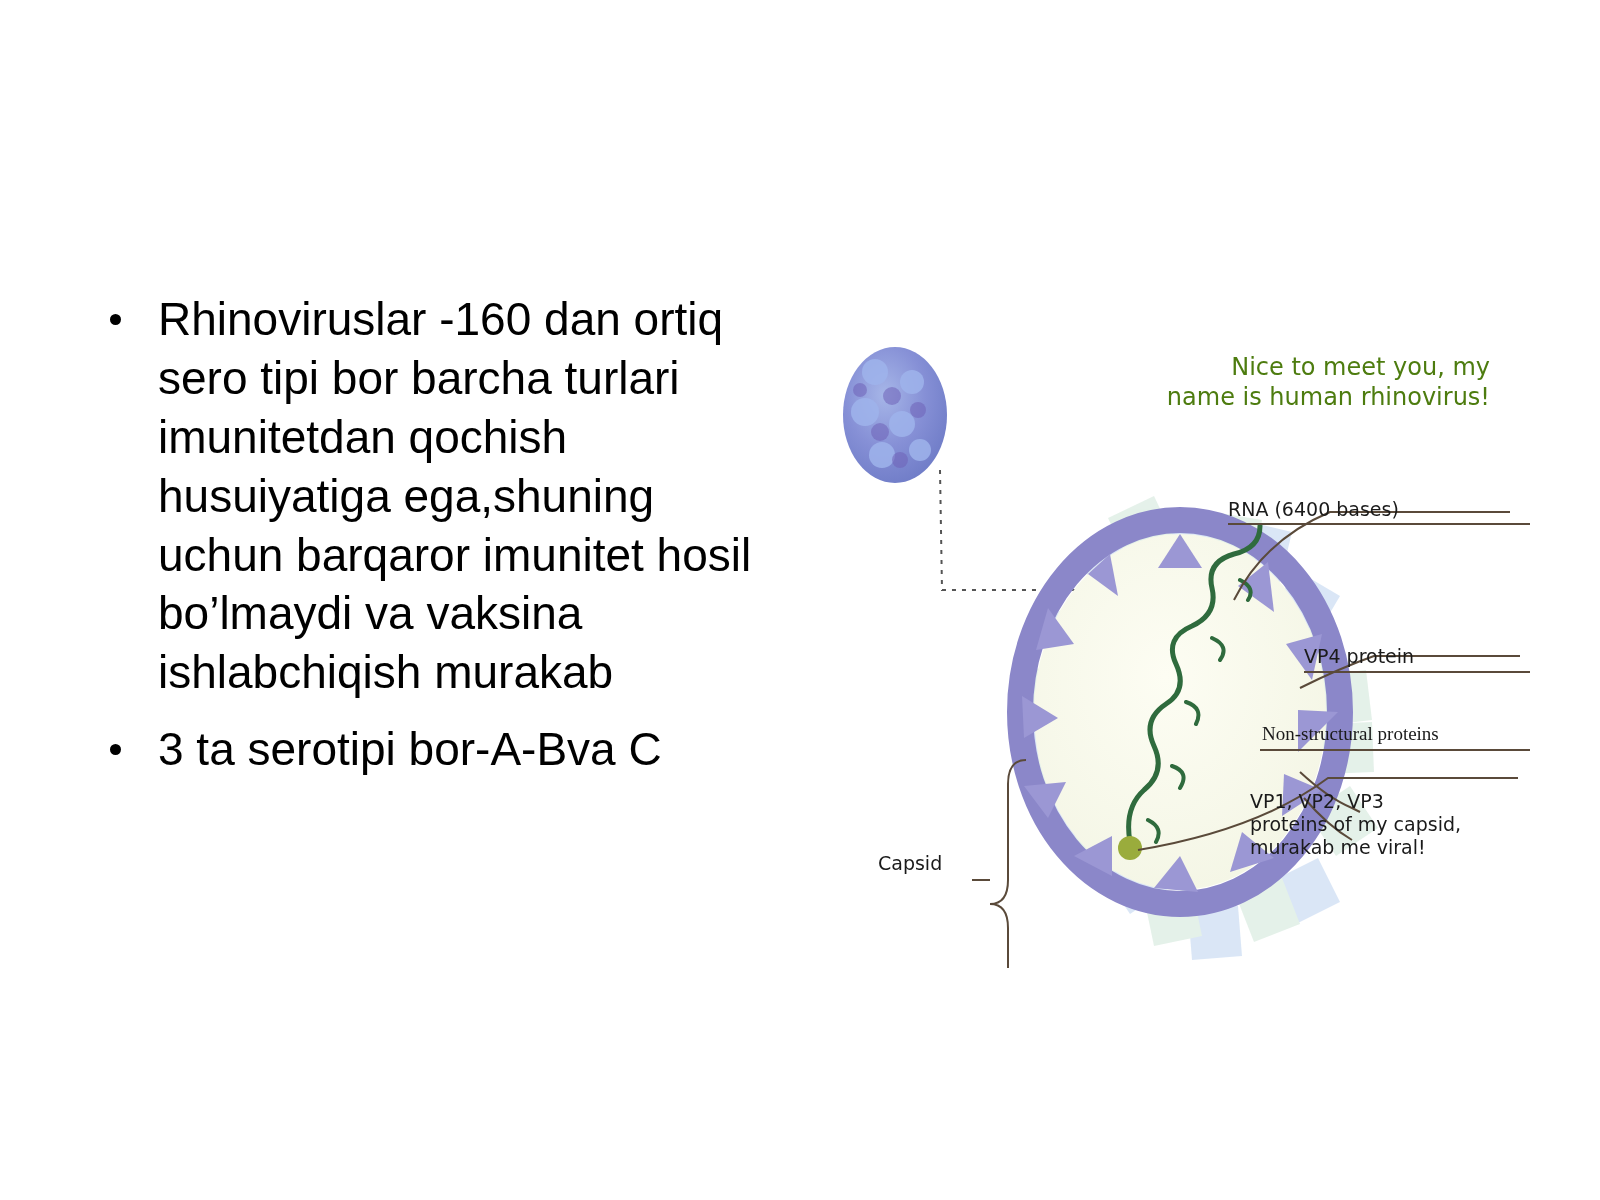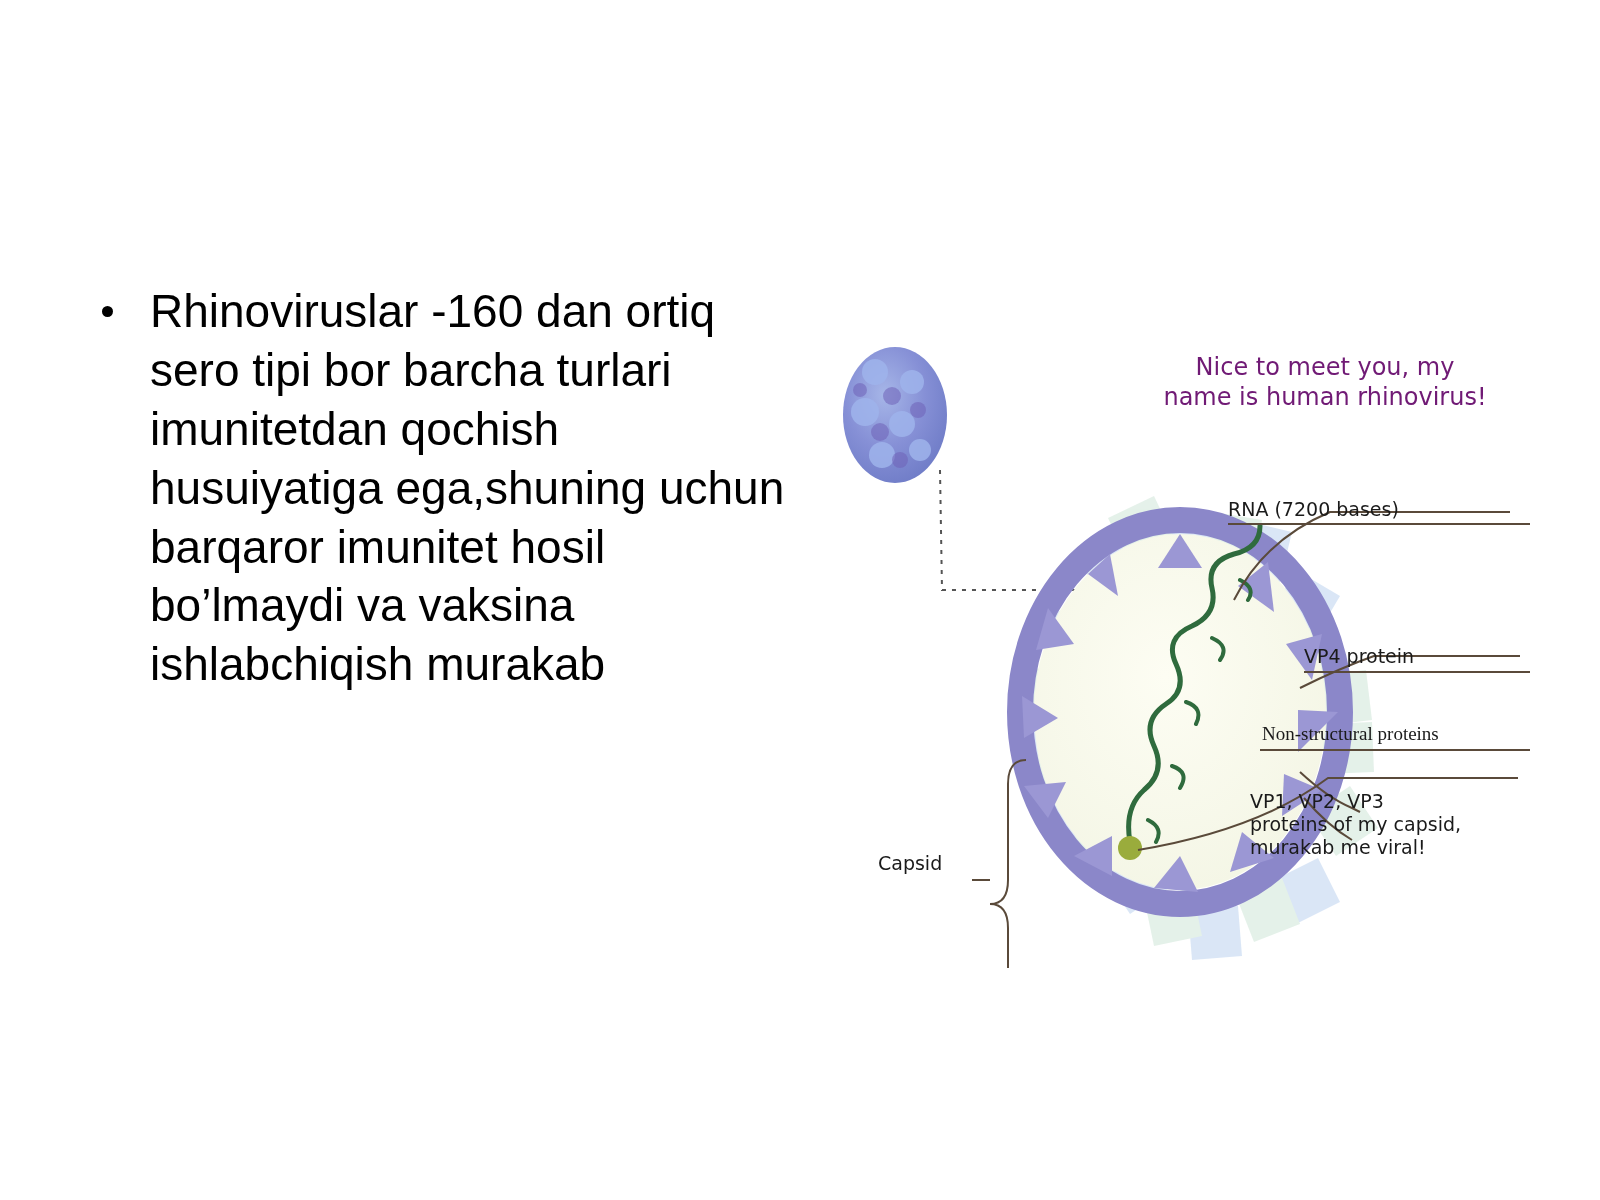--- a/index.html
+++ b/index.html
@@ -24,21 +24,21 @@
   
   .text-column {
     position: absolute;
     left: 78px;
     top: 282px;
     width: 720px;
   }
 
   .bullet-list {
     list-style: none;
-    margin: 0;
+    margin: 8px;
     padding: 0;
   }
 
   .bullet-item {
     position: relative;
     padding-left: 72px;
     margin-bottom: 18px;
     font-size: 46px;
     line-height: 1.28;
     color: #000000;
@@ -67,22 +67,22 @@
 
   .fig-svg { display: block; }
 
   .fig-caption-hand {
     position: absolute;
     left: 330px;
     top: 32px;
     width: 330px;
     font-size: 24px;
     line-height: 1.25;
-    color: #701a75;
-    text-align: center;
+    color: #4d7c0f;
+    text-align: right;
     font-family: "DejaVu Sans", sans-serif;
   }
 
   .lbl {
     position: absolute;
     font-size: 19px;
     color: #1a1a1a;
     font-family: "DejaVu Sans", sans-serif;
     line-height: 1.22;
   }
@@ -95,20 +95,24 @@
 </head>
 <body>
 
 <div class="slide">
 
   <div class="text-column">
     <ul class="bullet-list">
       <li class="bullet-item">
         <span class="dot"></span>
         <span>Rhinoviruslar -160 dan ortiq sero tipi bor barcha turlari imunitetdan qochish husuiyatiga ega,shuning uchun barqaror imunitet hosil bo’lmaydi va vaksina ishlabchiqish murakab</span>
+      </li>
+      <li class="bullet-item">
+        <span class="dot"></span>
+        <span>3 ta serotipi bor-A-Bva C</span>
       </li>
     </ul>
   </div>
 
   <div class="figure">
 
     <svg class="fig-svg" width="720" height="680" viewBox="0 0 720 680">
       <defs>
         <radialGradient id="virionGrad" cx="40%" cy="35%" r="70%">
           <stop offset="0%" stop-color="#a6b6e8"></stop>
@@ -208,20 +212,20 @@
 
       <g stroke="#5a4a3a" stroke-width="2">
         <line x1="398" y1="204" x2="700" y2="204"></line>
         <line x1="474" y1="352" x2="700" y2="352"></line>
         <line x1="430" y1="430" x2="700" y2="430"></line>
       </g>
     </svg>
 
     <div class="fig-caption-hand">Nice to meet you, my name is human rhinovirus!</div>
 
-    <div class="lbl lbl-rna">RNA (7200 bases)</div>
+    <div class="lbl lbl-rna">RNA (6400 bases)</div>
     <div class="lbl lbl-vp4">VP4 protein</div>
     <div class="lbl lbl-nonstruct">Non-structural proteins</div>
     <div class="lbl lbl-vp123">VP1, VP2, VP3 proteins of my capsid, murakab me viral!</div>
     <div class="lbl lbl-capsid">Capsid</div>
   </div>
 
 </div>
 
 </body></html>

